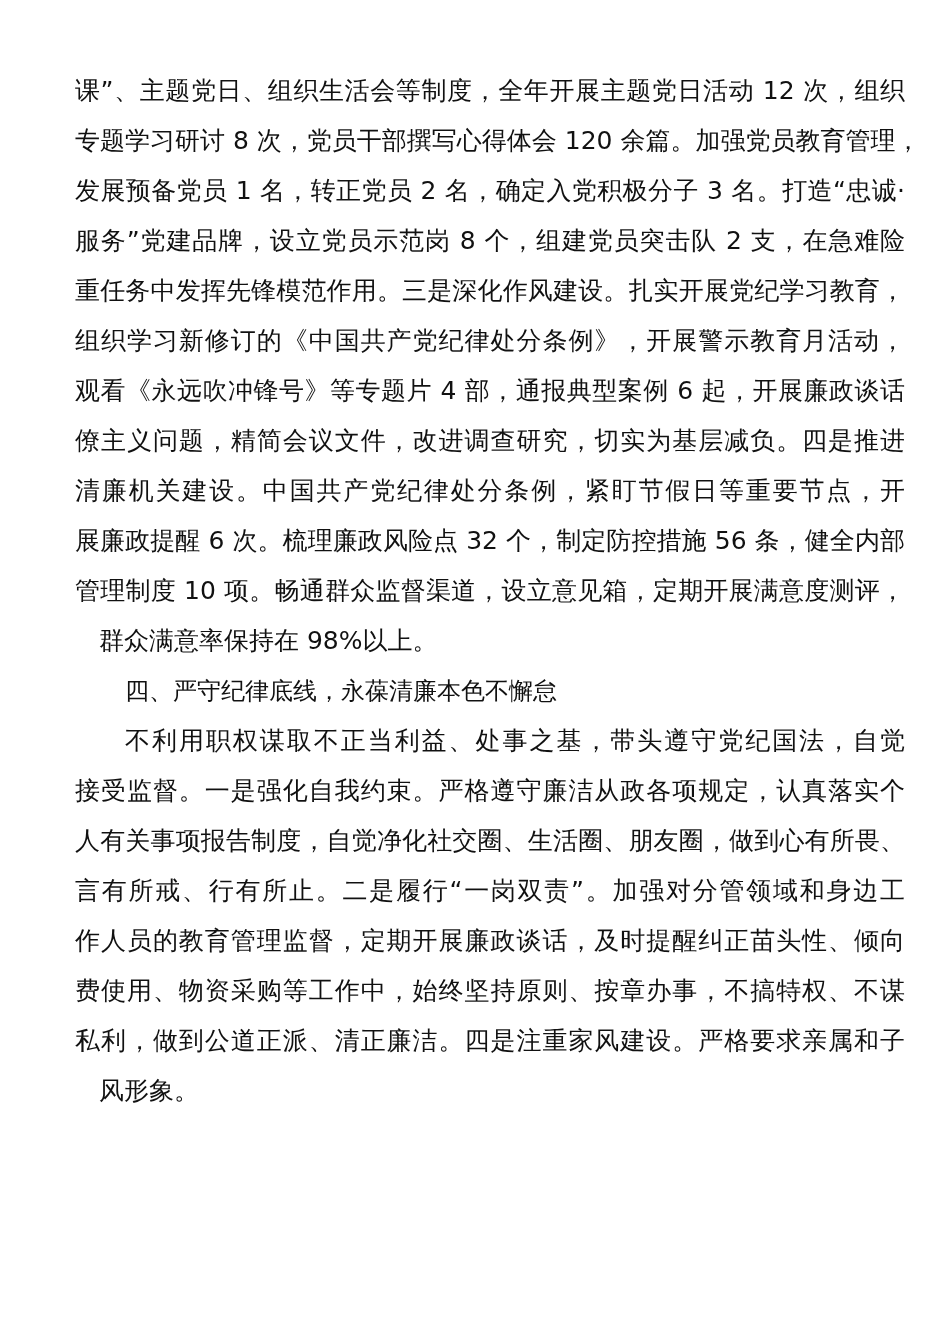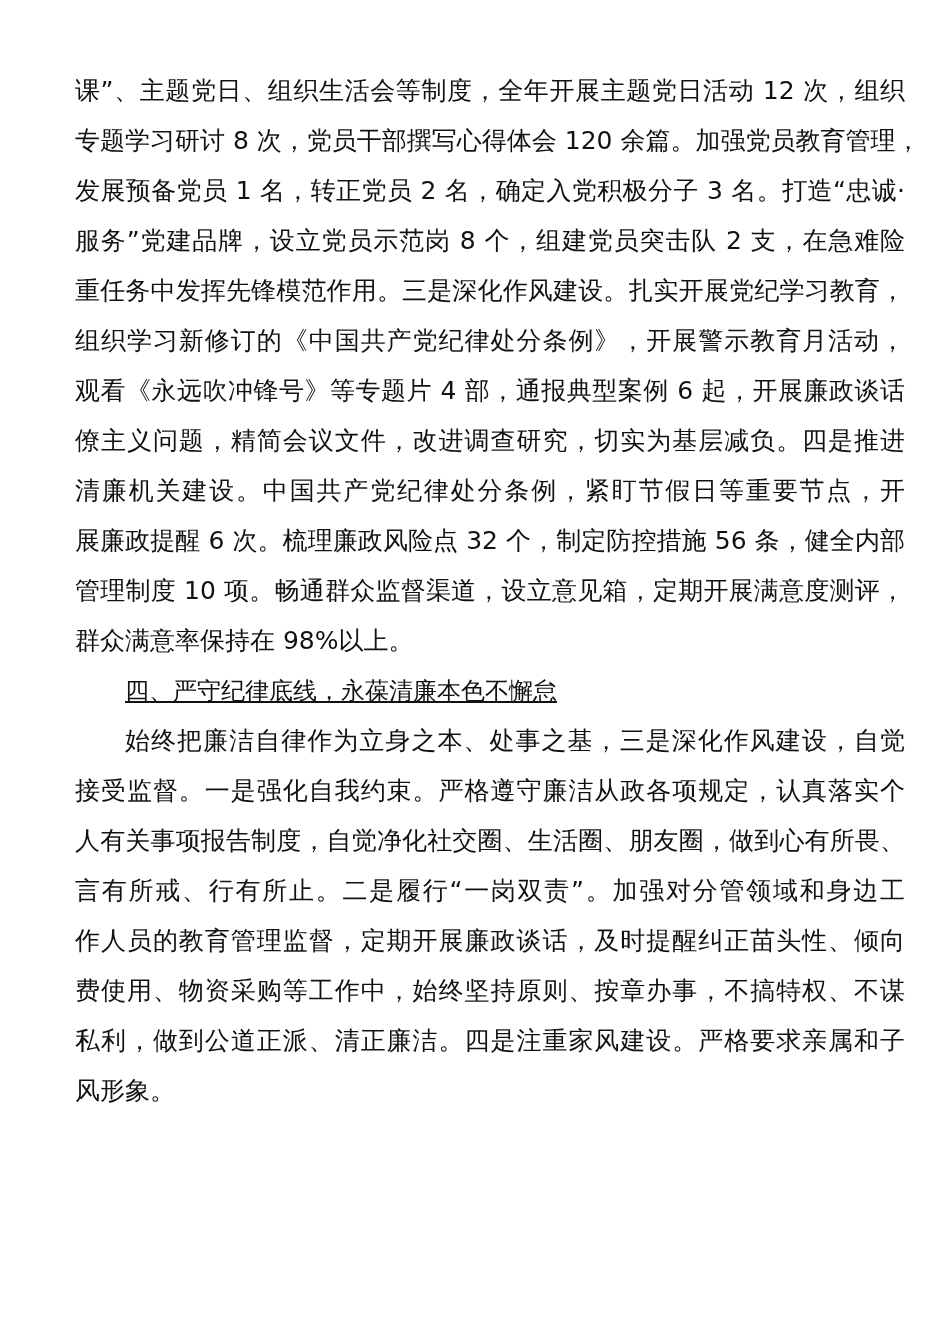--- a/index.html
+++ b/index.html
@@ -25,31 +25,31 @@
       height: 50px;
       line-height: 50px;
       font-size: 25px;
       white-space: nowrap;
       text-align: justify;
       text-align-last: justify;
       letter-spacing: 0;
     }
     .line.last {
       text-align-last: left;
+      margin-left: 24px;
     }
     .line.indent {
       padding-left: 50px;
     }
     .heading {
       height: 50px;
       line-height: 50px;
       font-size: 24px;
       padding-left: 50px;
       white-space: nowrap;
-      text-decoration: underline;
     }
   </style>
 </head>
 <body>
 
 <div class="page">
   <div class="paragraph">
     <div class="line">课”、主题党日、组织生活会等制度，全年开展主题党日活动 12 次，组织</div>
     <div class="line">专题学习研讨 8 次，党员干部撰写心得体会 120 余篇。加强党员教育管理，</div>
     <div class="line">发展预备党员 1 名，转正党员 2 名，确定入党积极分子 3 名。打造“忠诚·</div>
@@ -60,21 +60,21 @@
     <div class="line">僚主义问题，精简会议文件，改进调查研究，切实为基层减负。四是推进</div>
     <div class="line">清廉机关建设。中国共产党纪律处分条例，紧盯节假日等重要节点，开</div>
     <div class="line">展廉政提醒 6 次。梳理廉政风险点 32 个，制定防控措施 56 条，健全内部</div>
     <div class="line">管理制度 10 项。畅通群众监督渠道，设立意见箱，定期开展满意度测评，</div>
     <div class="line last">群众满意率保持在 98%以上。</div>
   </div>
 
   <div class="heading">四、严守纪律底线，永葆清廉本色不懈怠</div>
 
   <div class="paragraph">
-    <div class="line indent">始终把廉洁自律作为立身之本、处事之基，三是深化作风建设，自觉</div>
+    <div class="line indent">不利用职权谋取不正当利益、处事之基，带头遵守党纪国法，自觉</div>
     <div class="line">接受监督。一是强化自我约束。严格遵守廉洁从政各项规定，认真落实个</div>
     <div class="line">人有关事项报告制度，自觉净化社交圈、生活圈、朋友圈，做到心有所畏、</div>
     <div class="line">言有所戒、行有所止。二是履行“一岗双责”。加强对分管领域和身边工</div>
     <div class="line">作人员的教育管理监督，定期开展廉政谈话，及时提醒纠正苗头性、倾向</div>
     <div class="line">费使用、物资采购等工作中，始终坚持原则、按章办事，不搞特权、不谋</div>
     <div class="line">私利，做到公道正派、清正廉洁。四是注重家风建设。严格要求亲属和子</div>
     <div class="line last">风形象。</div>
   </div>
 </div>
 

